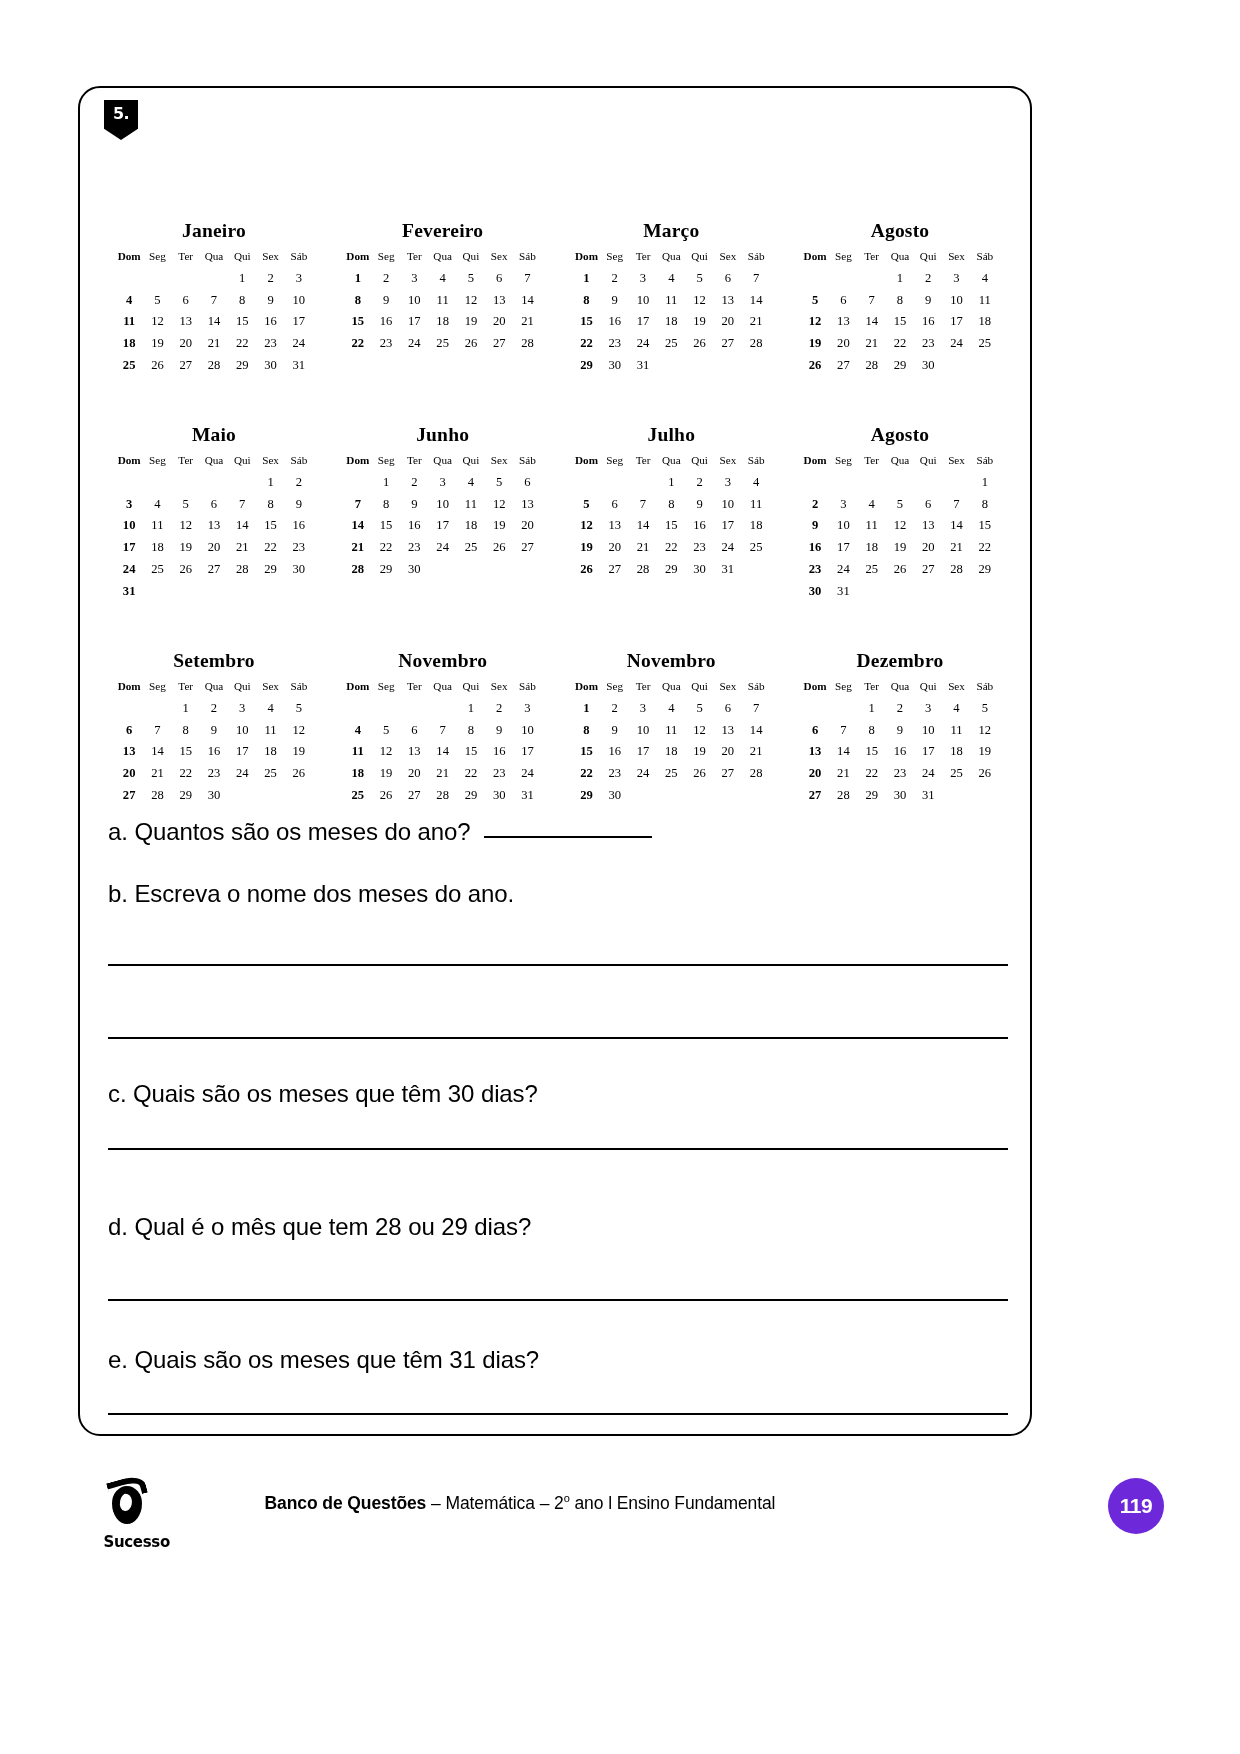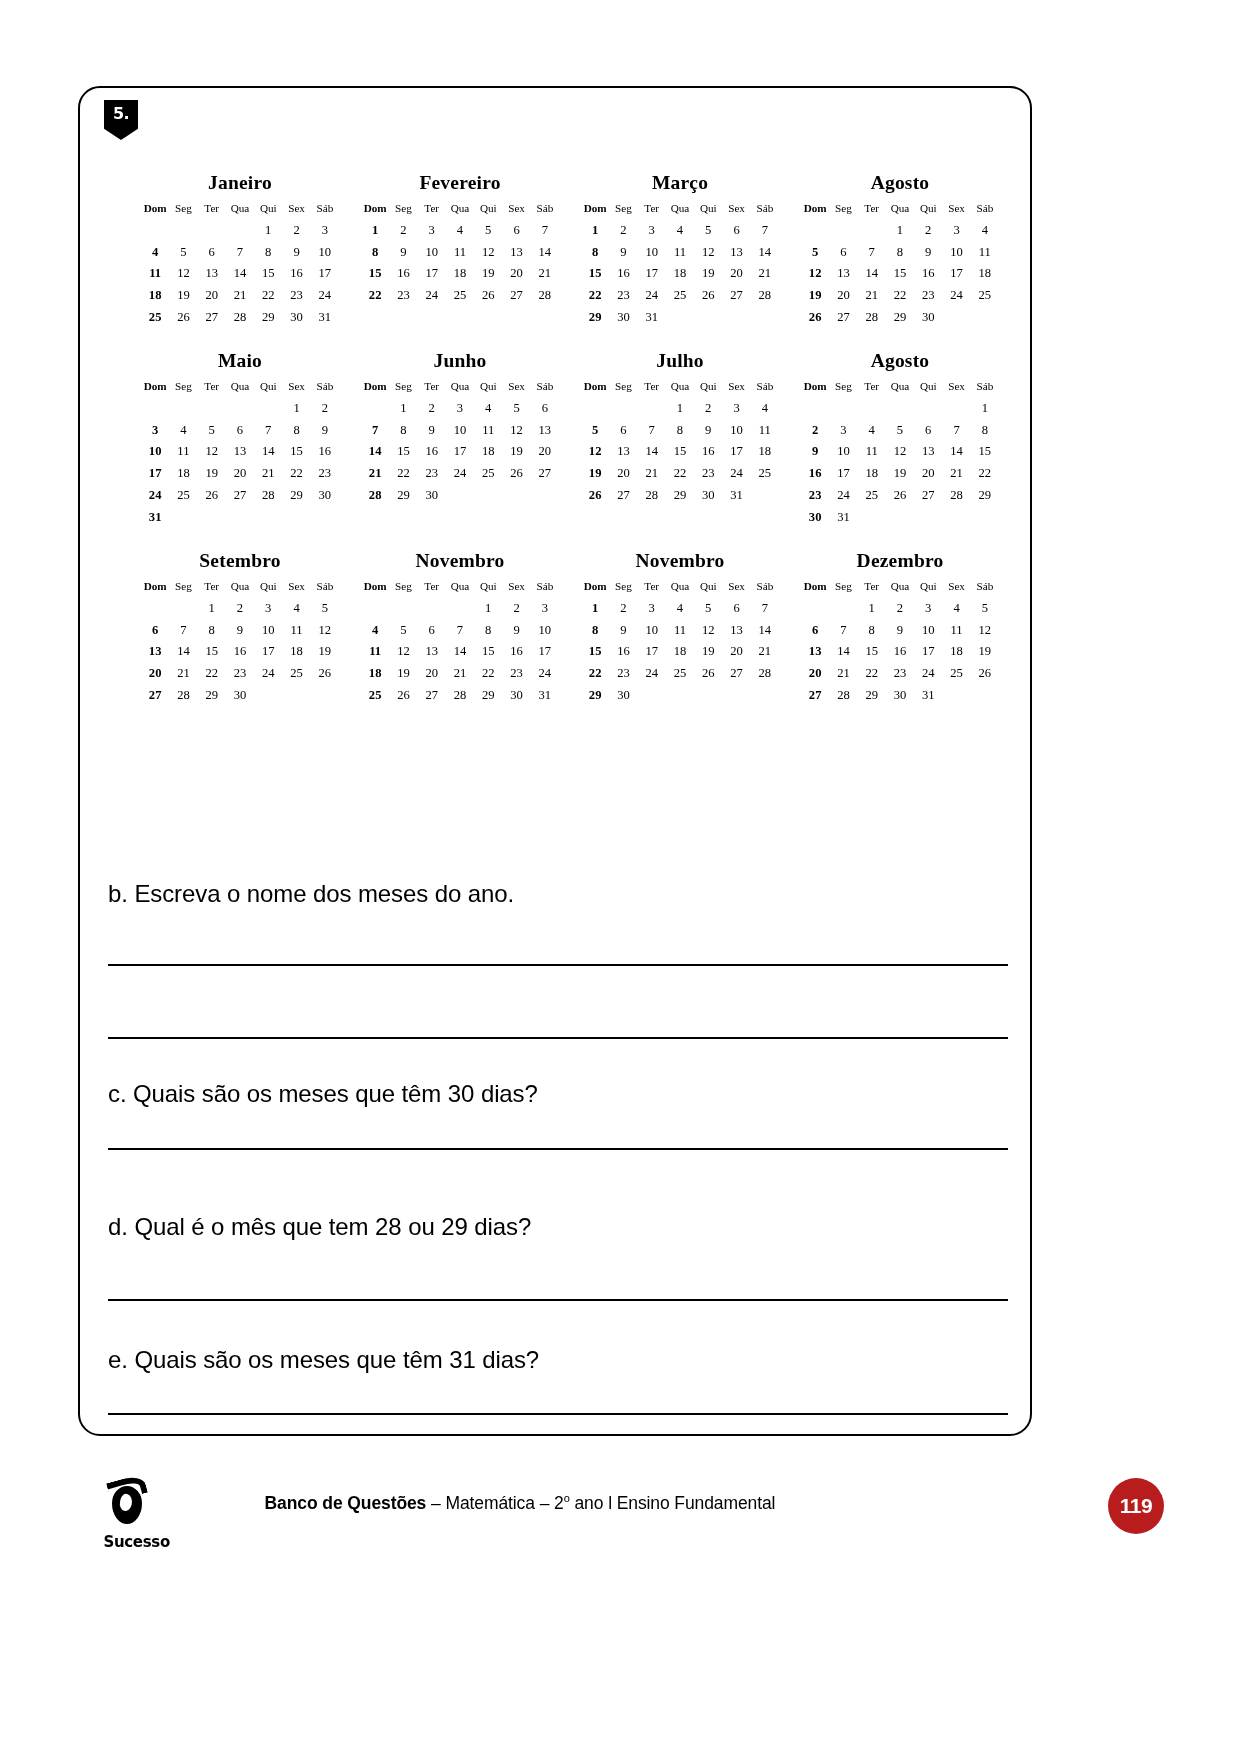--- a/index.html
+++ b/index.html
@@ -49,22 +49,23 @@
   }
 
   
   .cal-wrap{
     position:absolute;
     left:104px; top:172px;
     width:906px;
   }
   .cal-row{
     display:flex;
-    justify-content:flex-end;
+    justify-content:space-between;
     margin-bottom:22px;
+    margin-top:48px;
   }
   .month{
     width:220px;
     margin-right:0;
     font-family:"Liberation Serif", serif;
   }
   .month + .month{ margin-left:0; }
   .month-name{
     text-align:center;
     font-family:"Liberation Serif", serif;
@@ -182,21 +183,21 @@
     font-size:17.5px;
     letter-spacing:-0.1px;
     white-space:nowrap;
   }
   .footer-center .bold{ font-weight:bold; }
   .footer-center .sup{ font-size:11px; vertical-align:super; }
   .page-num{
     position:absolute;
     right:76px; top:1478px;
     width:56px; height:56px;
-    background:#b91c1c;
+    background:#6d28d9;
     border-radius:50%;
     color:#fff;
     font-weight:bold;
     font-size:21px;
     display:flex; align-items:center; justify-content:center;
     letter-spacing:-0.4px;
   }
 </style>
 </head>
 <body>
@@ -976,20 +977,23 @@
                 <td>31</td>
                 <td class="empty"></td>
                 <td class="empty"></td>
               </tr>
             </tbody>
           </table>
         </div>
       </div>
     </div>
 
+  <div class="qa" style="top:818px;">
+    <span class="qa-text">a. Quantos são os meses do ano?</span><span class="inline-rule"></span>
+  </div>
 
   <div class="qa" style="top:880px;">
     <span class="qa-text">b. Escreva o nome dos meses do ano.</span>
   </div>
   <div class="rule" style="top:964px;"></div>
   <div class="rule" style="top:1037px;"></div>
 
   <div class="qa" style="top:1080px;">
     <span class="qa-text">c. Quais são os meses que têm 30 dias?</span>
   </div>

